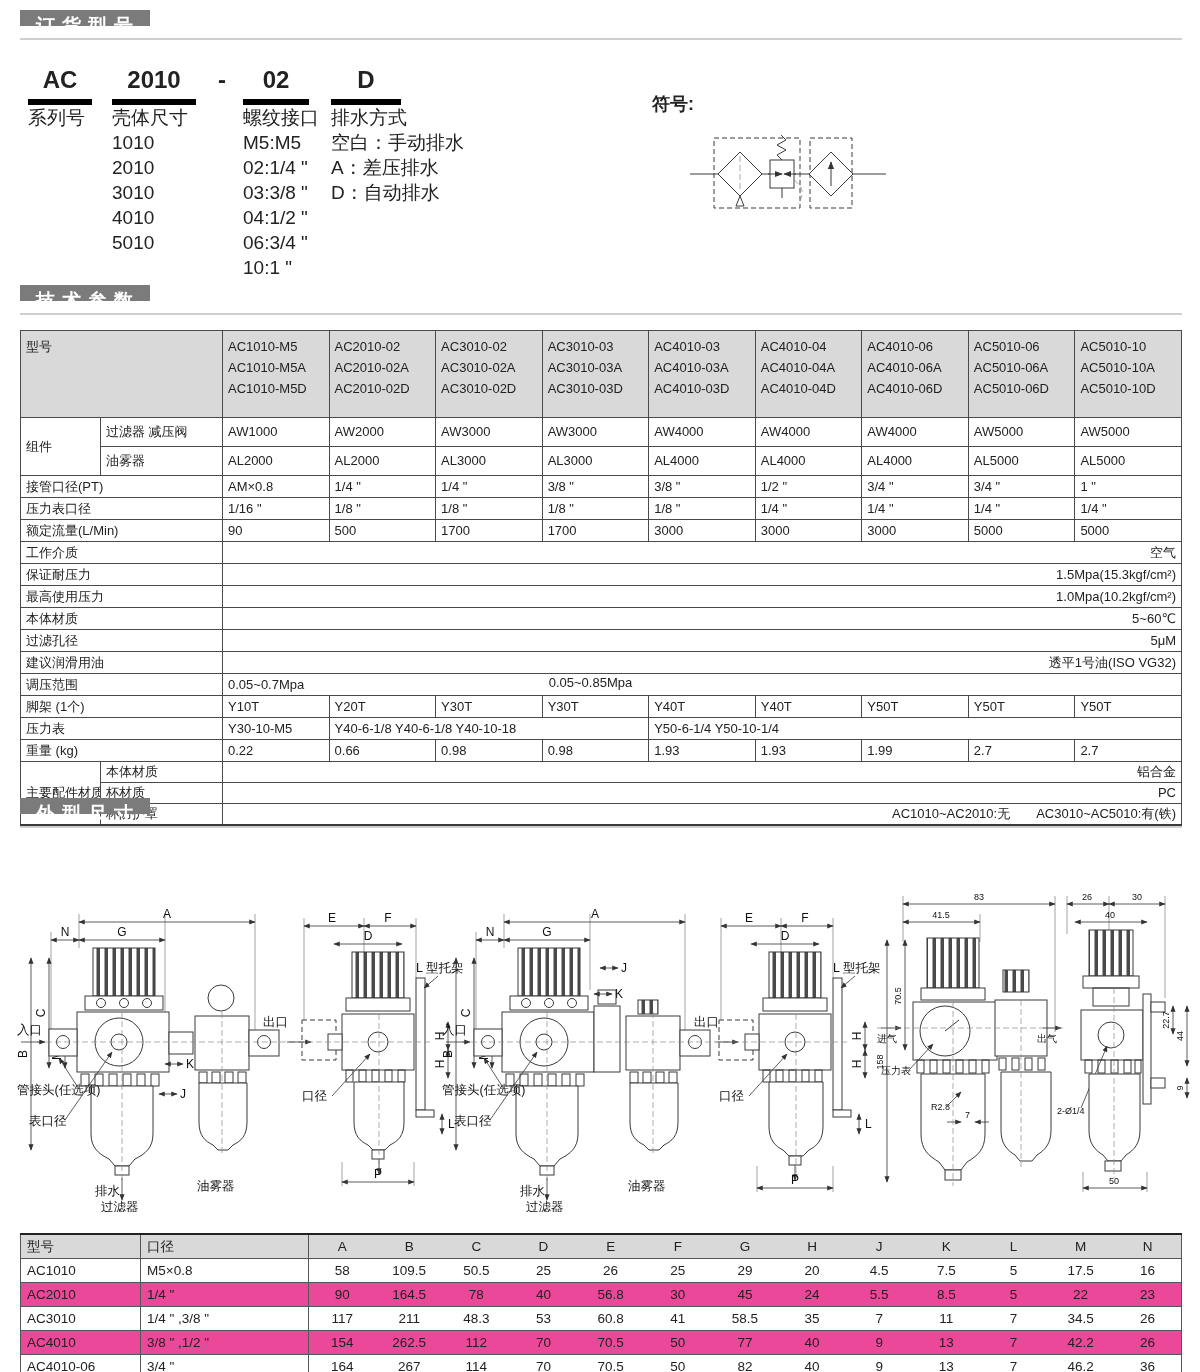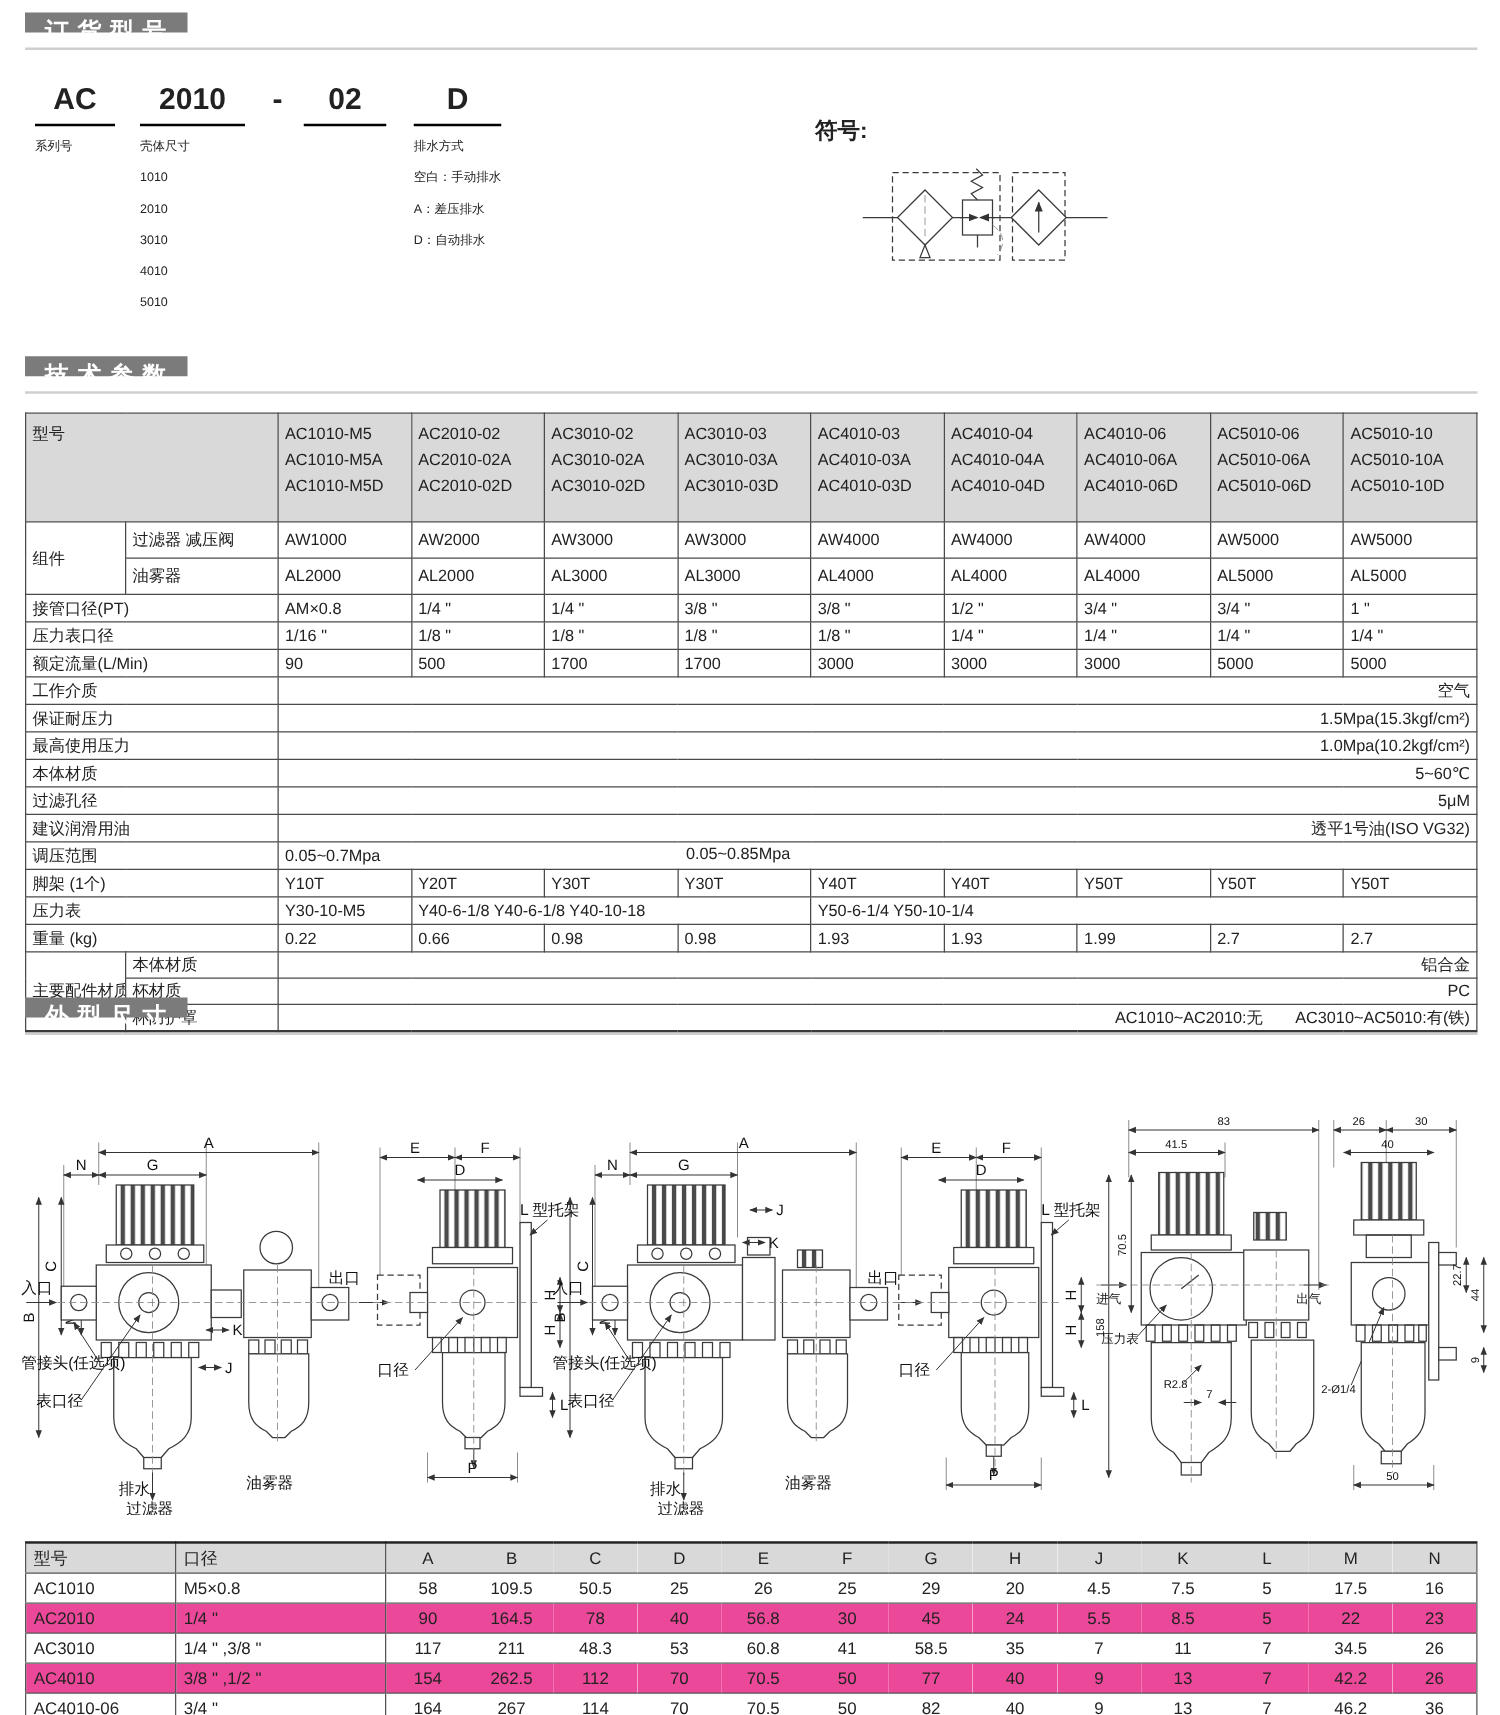--- a/index.html
+++ b/index.html
@@ -4,23 +4,23 @@
 <style>
   html,body{margin:0;padding:0;background:#fff;}
   .page{position:relative;width:1200px;height:1372px;background:#fff;overflow:hidden;
         font-family:"Liberation Sans","DejaVu Sans",sans-serif;color:#222;}
   .secbar{position:absolute;left:20px;height:16px;background:#7b7b7b;color:#fff;
           font-size:19px;font-weight:bold;letter-spacing:7px;line-height:31px;
           padding:0 10px 0 16px;z-index:2;}
   .rule{position:absolute;left:20px;width:1162px;height:2px;background:#cfcfcf;z-index:1;}
   
   .code{position:absolute;top:66px;font-size:24px;font-weight:bold;text-align:center;
-        border-bottom:2px solid #000000;padding-bottom:5px;}
+        border-bottom:6px solid #000000;padding-bottom:5px;}
   .code.nl{border-bottom:none;}
-  .ocol{position:absolute;font-size:10px;line-height:25px;}
+  .ocol{position:absolute;font-size:19px;line-height:25px;}
   .ocol .head{margin-bottom:0;}
   .symlab{position:absolute;left:628px;top:92px;font-size:18px;font-weight:bold;margin-left:24px;}
   
   table{border-collapse:collapse;table-layout:fixed;}
   #techtbl{position:absolute;left:20px;top:330px;width:1162px;font-size:13px;border-bottom:2px solid #3a3a3a;}
   #techtbl th,#techtbl td{border:1px solid #4a4a4a;padding:1px 5px;text-align:left;
         font-weight:normal;height:19px;line-height:1.2;overflow:hidden;white-space:nowrap;}
   #techtbl thead th{background:#d9d9d9;vertical-align:top;height:80px;padding-top:5px;font-size:13px;line-height:21px;}
   #techtbl tbody tr:nth-child(-n+2) th,#techtbl tbody tr:nth-child(-n+2) td{height:26px;}
   #techtbl tbody tr:nth-last-child(-n+3) th,#techtbl tbody tr:nth-last-child(-n+3) td{height:18px;}
@@ -79,20 +79,31 @@
     <div></div>
   </div>
   <div class="ocol" style="left:112px;top:105px">
     <div class="head">壳体尺寸</div>
     <div>
         <div class="opt">1010</div>
         <div class="opt">2010</div>
         <div class="opt">3010</div>
         <div class="opt">4010</div>
         <div class="opt">5010</div>
+      </div>
+  </div>
+  <div class="ocol" style="left:243px;top:105px">
+    <div class="head">螺纹接口</div>
+    <div>
+        <div class="opt">M5:M5</div>
+        <div class="opt">02:1/4 "</div>
+        <div class="opt">03:3/8 "</div>
+        <div class="opt">04:1/2 "</div>
+        <div class="opt">06:3/4 "</div>
+        <div class="opt">10:1 "</div>
       </div>
   </div>
   <div class="ocol" style="left:331px;top:105px">
     <div class="head">排水方式</div>
     <div>
         <div class="opt">空白：手动排水</div>
         <div class="opt">A：差压排水</div>
         <div class="opt">D：自动排水</div>
       </div>
   </div>

